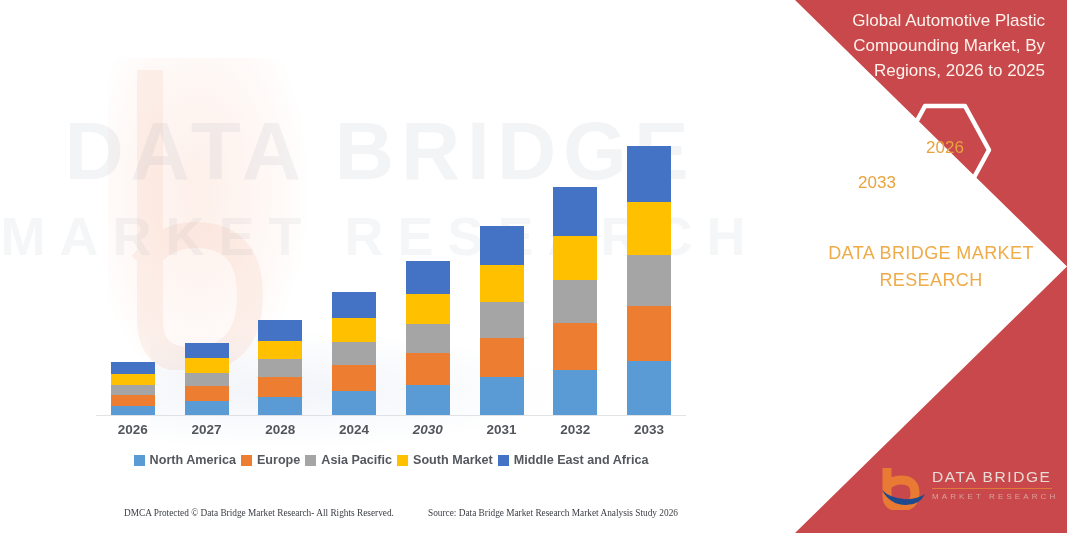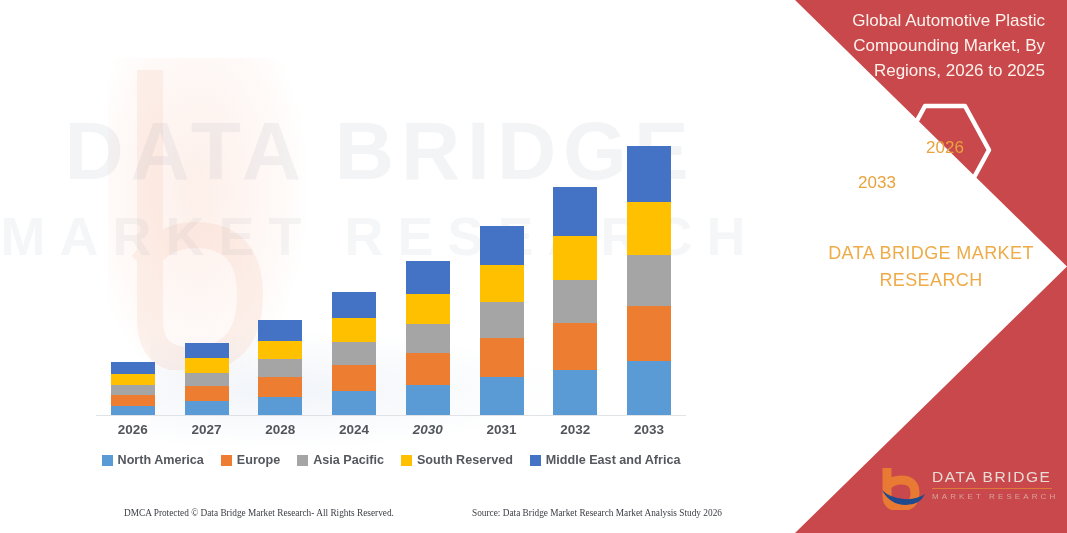--- a/index.html
+++ b/index.html
@@ -105,39 +105,39 @@
   }
 
   
   .legend{
     position:absolute;
     left:96px; top:453px;
     width:590px;
     display:flex;
     justify-content:center;
     align-items:center;
-    gap:17px;
+    gap:5px;
     flex-wrap:nowrap;
   }
   .legend-item{ display:flex; align-items:center; gap:5px; white-space:nowrap; }
   .swatch{ width:11px; height:11px; display:inline-block; }
   .legend-label{ font-size:12.6px; font-weight:700; color:#54585e; }
 
   
   .footer{
     position:absolute;
     left:0; top:508px;
     width:760px;
     height:20px;
     font-family:"Liberation Serif", serif;
     font-size:9.3px;
     color:#3d4046;
   }
   .footer-left{ position:absolute; left:84px; top:0;margin-left:40px; }
-  .footer-right{ position:absolute; left:428px; top:0;margin-left:44px; }
+  .footer-right{ position:absolute; left:428px; top:0; }
 
   
   .red-panel{
     position:absolute;
     right:0; top:0;
     width:400px;
     height:533px;
     background:#c8484c;
     clip-path:polygon(32% 0%, 100% 0%, 100% 100%, 32% 100%, 100% 50%);
   }
@@ -296,21 +296,21 @@
       <div class="legend-item">
         <span class="swatch" style="background: rgb(237, 125, 49);"></span>
         <span class="legend-label">Europe</span>
       </div>
       <div class="legend-item">
         <span class="swatch" style="background: rgb(165, 165, 165);"></span>
         <span class="legend-label">Asia Pacific</span>
       </div>
       <div class="legend-item">
         <span class="swatch" style="background: rgb(255, 192, 0);"></span>
-        <span class="legend-label">South Reserved</span>
+        <span class="legend-label">South Market</span>
       </div>
       <div class="legend-item">
         <span class="swatch" style="background: rgb(68, 114, 196);"></span>
         <span class="legend-label">Middle East and Africa</span>
       </div>
     </div>
 
   <div class="footer">
     <span class="footer-left">DMCA Protected © Data Bridge Market Research-  All Rights Reserved.</span>
     <span class="footer-right">Source: Data Bridge Market Research  Market Analysis Study 2026</span>

